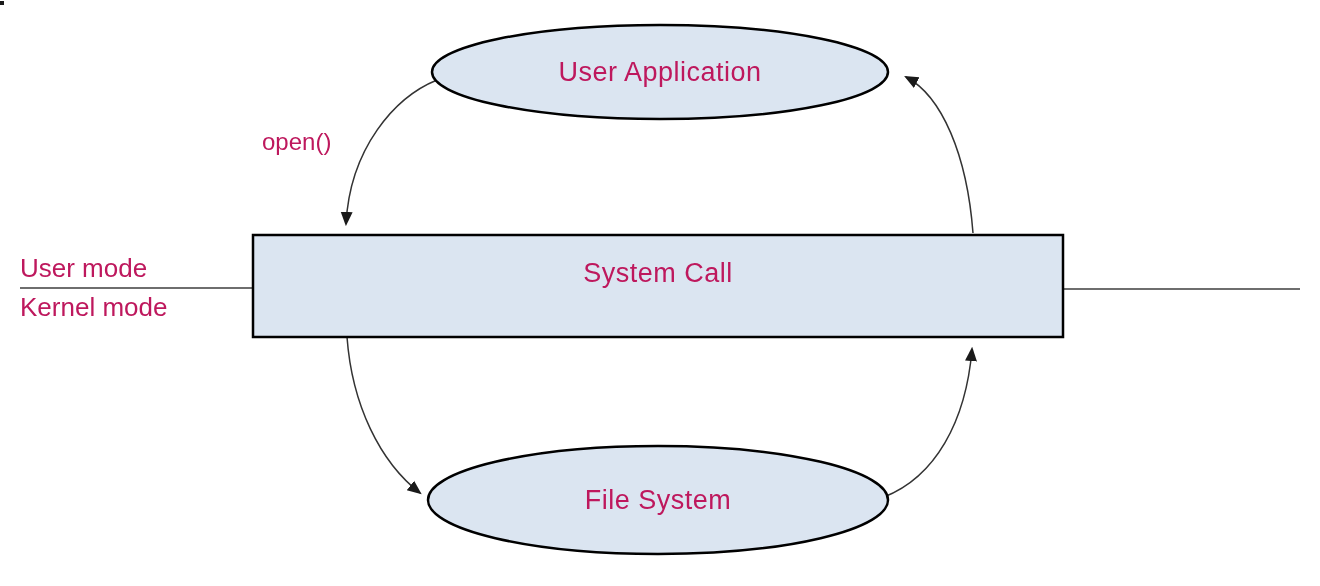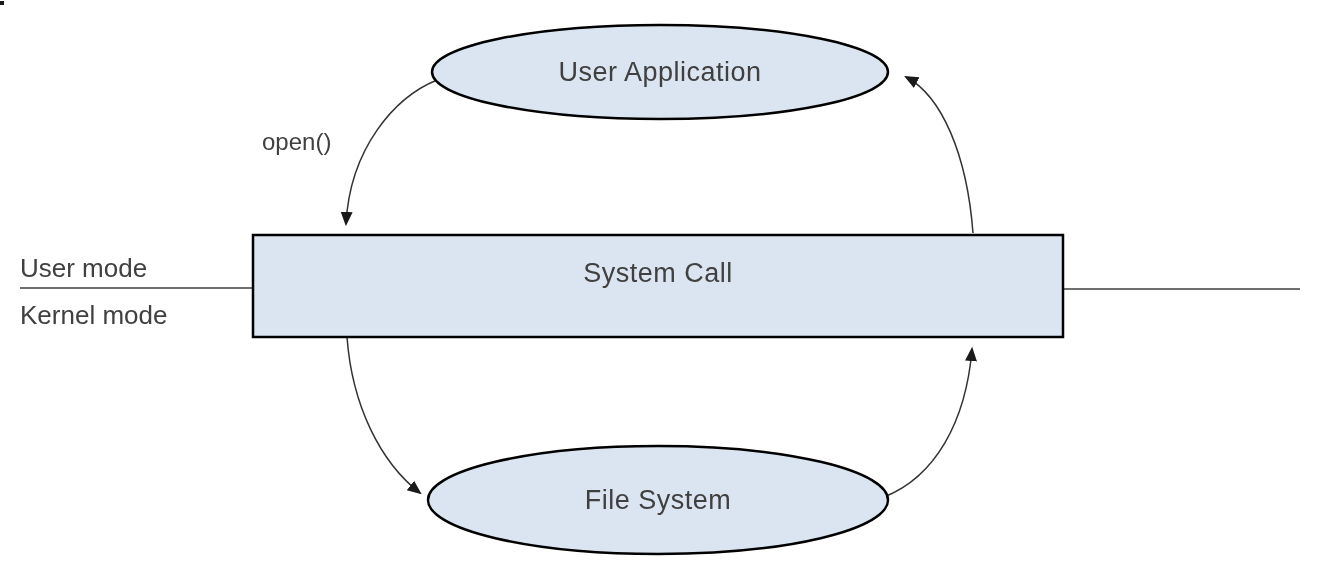--- a/index.html
+++ b/index.html
@@ -15,36 +15,36 @@
     background: #ffffff;
     overflow: hidden;
   }
   .diagram-svg {
     position: absolute;
     left: 0;
     top: 0;
   }
   .label {
     position: absolute;
-    color: #404040;
+    color: #be185d;
     white-space: nowrap;
   }
   .node-label {
     display: flex;
     align-items: center;
     justify-content: center;
     font-size: 27px;
     letter-spacing: 0.5px;
   }
   .label-user-application { left: 432px; top: 25px;  width: 456px; height: 94px; }
   .label-system-call      { left: 253px; top: 235px; width: 810px; height: 76px; }
   .label-file-system      { left: 428px; top: 446px; width: 460px; height: 108px; }
   .label-open             { left: 262px; top: 128px; font-size: 24px; }
   .label-user-mode        { left: 20px;  top: 241px; font-size: 26px; margin-top: 12px; }
-  .label-kernel-mode      { left: 20px;  top: 300px; font-size: 26px; text-align: right; }
+  .label-kernel-mode      { left: 20px;  top: 292px; font-size: 26px; text-align: right; }
   .corner-artifact {
     position: absolute;
     left: 0; top: 1px;
     width: 4px; height: 4px;
     background: #1a1a1a;
   }
 </style>
 </head>
 <body>
 

